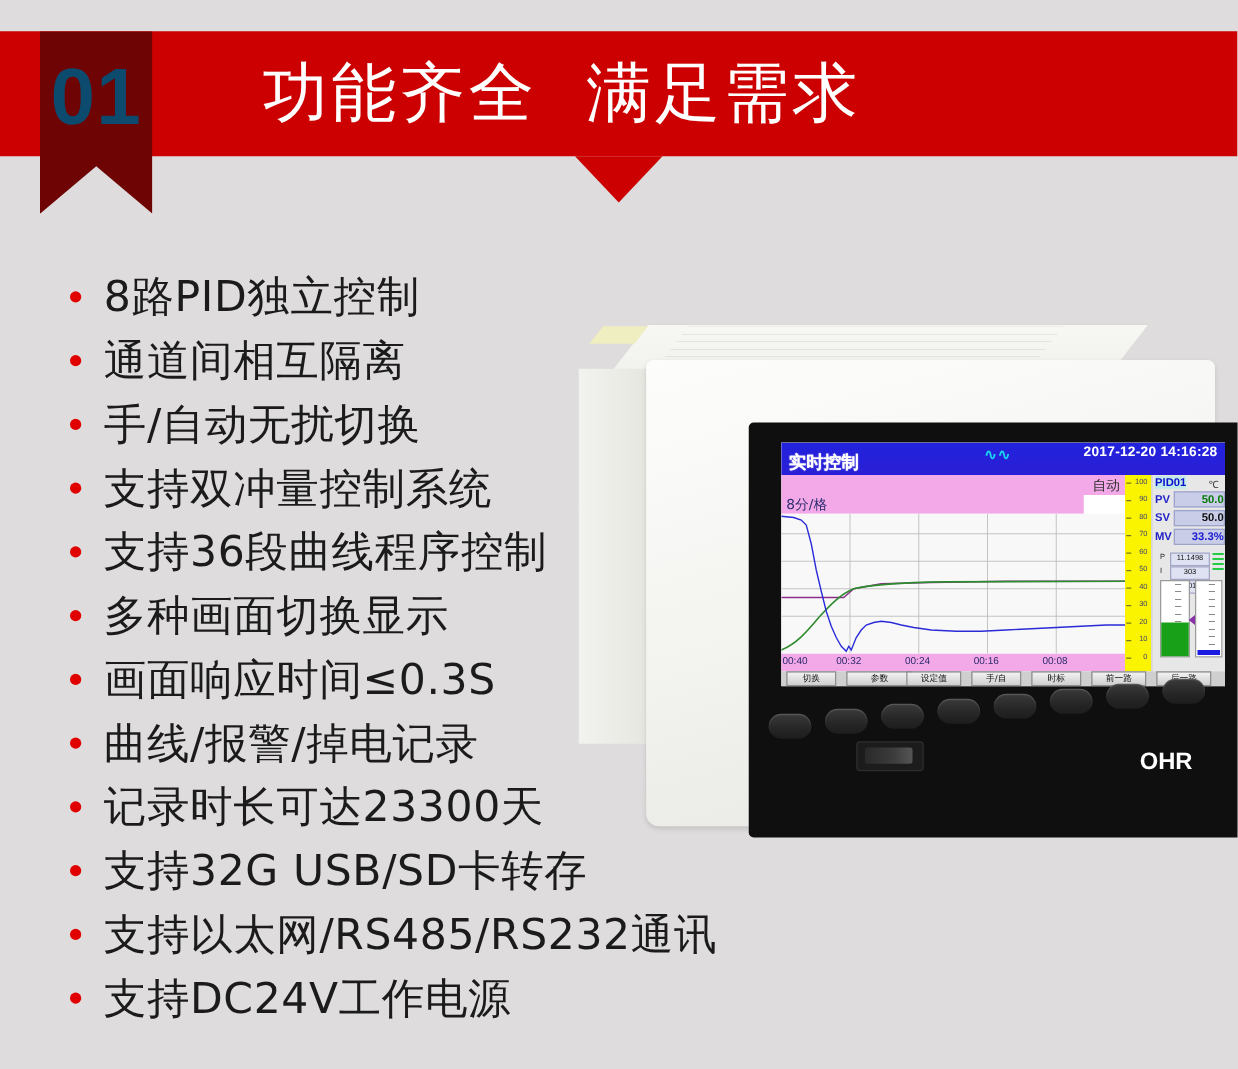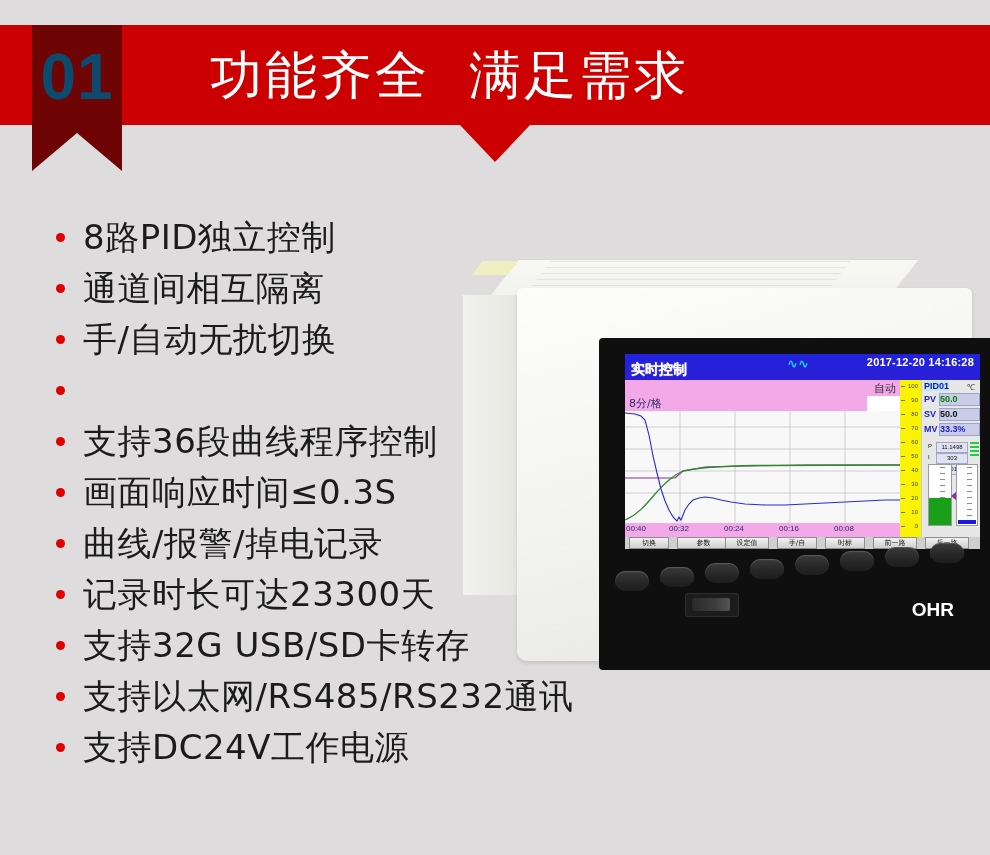--- a/index.html
+++ b/index.html
@@ -342,21 +342,21 @@
     color: #2323c8;
     font-family: "Liberation Sans", sans-serif;
   }
   .pid-val {
     position: absolute; left: 15px; top: 0;
     width: 39px; height: 11px;
     background: #c9cde8;
     border: 1px solid #9ea4c9;
     color: #111;
     font-size: 9px; font-weight: bold;
-    text-align: left;
+    text-align: right;
     line-height: 11px;
     font-family: "Liberation Sans", sans-serif;
   }
   .pid-val.green { color: #0a7a0a; }
   .pid-val.blue { color: #1a1ad0; }
   .pid-small-row {
     position: absolute;
     left: 6px;
     width: 46px;
     height: 9px;
@@ -482,24 +482,29 @@
   <div class="feature-item">
     <span class="feature-bullet"></span>
     <span class="feature-label">通道间相互隔离</span>
   </div>
   <div class="feature-item">
     <span class="feature-bullet"></span>
     <span class="feature-label">手/自动无扰切换</span>
   </div>
   <div class="feature-item">
     <span class="feature-bullet"></span>
+    <span class="feature-label">支持双冲量控制系统</span>
   </div>
   <div class="feature-item">
     <span class="feature-bullet"></span>
     <span class="feature-label">支持36段曲线程序控制</span>
+  </div>
+  <div class="feature-item">
+    <span class="feature-bullet"></span>
+    <span class="feature-label">多种画面切换显示</span>
   </div>
   <div class="feature-item">
     <span class="feature-bullet"></span>
     <span class="feature-label">画面响应时间≤0.3S</span>
   </div>
   <div class="feature-item">
     <span class="feature-bullet"></span>
     <span class="feature-label">曲线/报警/掉电记录</span>
   </div>
   <div class="feature-item">

